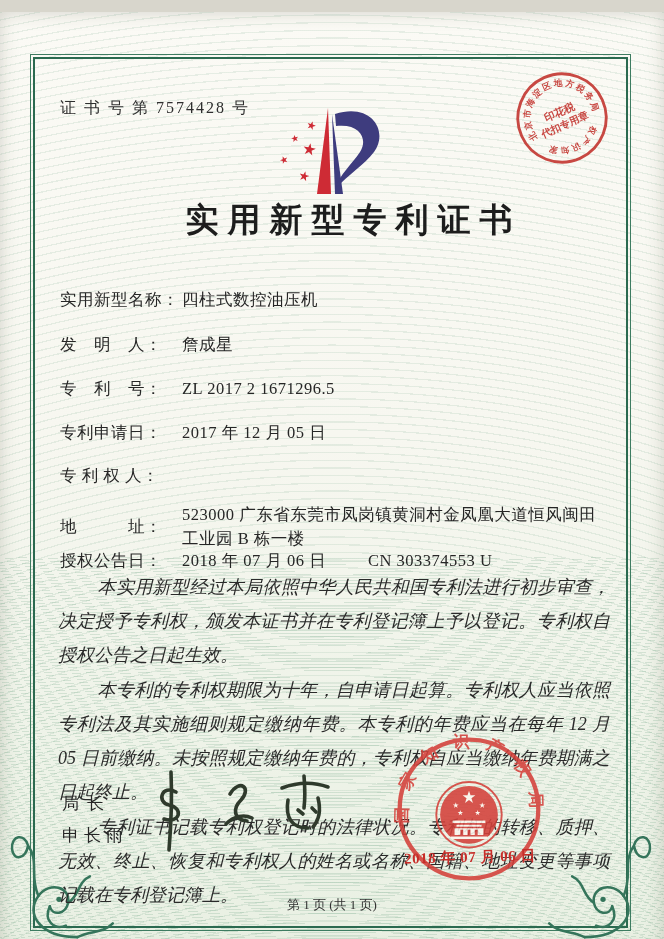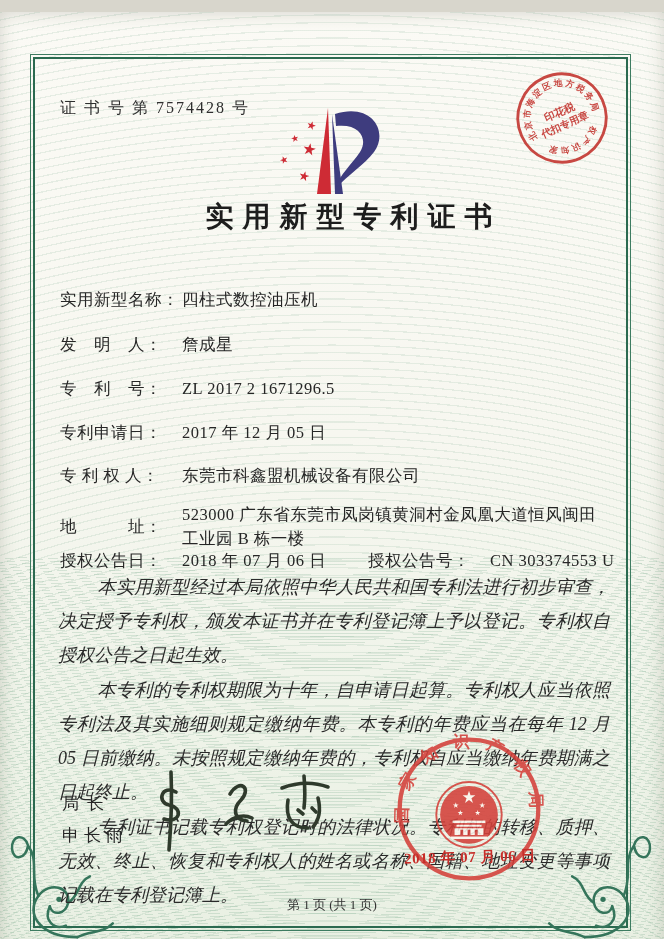--- a/index.html
+++ b/index.html
@@ -23,21 +23,21 @@
   .border-outer{
     position:absolute;left:30px;top:42px;right:33px;bottom:20px;
     border:1.5px solid #3d7c61;pointer-events:none;
   }
   .border-inner{
     position:absolute;inset:2px;border:2.5px solid #2b6a50;
   }
   .abs{position:absolute;}
   .cert-no{left:60px;top:86px;font-size:16px;letter-spacing:2px;color:#2e2e2e;}
   .logo{left:276px;top:90px;}
-  .title{left:0;right:0;top:186px;text-align:center;font-size:28px;font-weight:700;
+  .title{left:0;right:0;top:186px;text-align:center;font-size:33px;font-weight:700;
          letter-spacing:9px;color:#1d1d1d;padding-left:43px;}
   .frow{position:absolute;left:60px;display:flex;font-size:16.5px;line-height:24px;align-items:center;}
   .flabel{flex:0 0 122px;letter-spacing:.5px;}
   .fvalue{white-space:pre-line;letter-spacing:.5px;}
   .r0{top:276px}.r1{top:321px}.r2{top:365px}.r3{top:409px}.r4{top:452px}
   .r5{top:491px;width:540px}.r6{top:537px}
   .r7{top:537px;left:368px}
   .body-text{left:58px;top:558px;width:552px;font-size:18px;line-height:34px;
              text-align:justify;font-style:italic;color:#2a2a2a;}
   .body-text p{margin:0 0 1px;text-indent:2.2em;}
@@ -118,33 +118,31 @@
   <div class="frow r2">
     <span class="flabel">专　利　号：</span>
     <span class="fvalue">ZL 2017 2 1671296.5</span>
   </div>
   <div class="frow r3">
     <span class="flabel">专利申请日：</span>
     <span class="fvalue">2017 年 12 月 05 日</span>
   </div>
   <div class="frow r4">
     <span class="flabel">专 利 权 人：</span>
-    <span class="fvalue">东莞市科鑫盟机械设备有限公司</span>
   </div>
   <div class="frow r5">
     <span class="flabel">地　　　址：</span>
     <span class="fvalue">523000 广东省东莞市凤岗镇黄洞村金凤凰大道恒风闽田
 工业园 B 栋一楼</span>
   </div>
   <div class="frow r6">
     <span class="flabel">授权公告日：</span>
     <span class="fvalue">2018 年 07 月 06 日</span>
   </div>
   <div class="frow r7">
-    <span class="flabel">授权公告号：</span>
     <span class="fvalue">CN 303374553 U</span>
   </div>
 
   <div class="abs body-text">
     <p>本实用新型经过本局依照中华人民共和国专利法进行初步审查，决定授予专利权，颁发本证书并在专利登记簿上予以登记。专利权自授权公告之日起生效。</p>
     <p>本专利的专利权期限为十年，自申请日起算。专利权人应当依照专利法及其实施细则规定缴纳年费。本专利的年费应当在每年 12 月 05 日前缴纳。未按照规定缴纳年费的，专利权自应当缴纳年费期满之日起终止。</p>
     <p>专利证书记载专利权登记时的法律状况。专利权的转移、质押、无效、终止、恢复和专利权人的姓名或名称、国籍、地址变更等事项记载在专利登记簿上。</p>
   </div>
 
   <div class="abs sig-role">局长</div>

